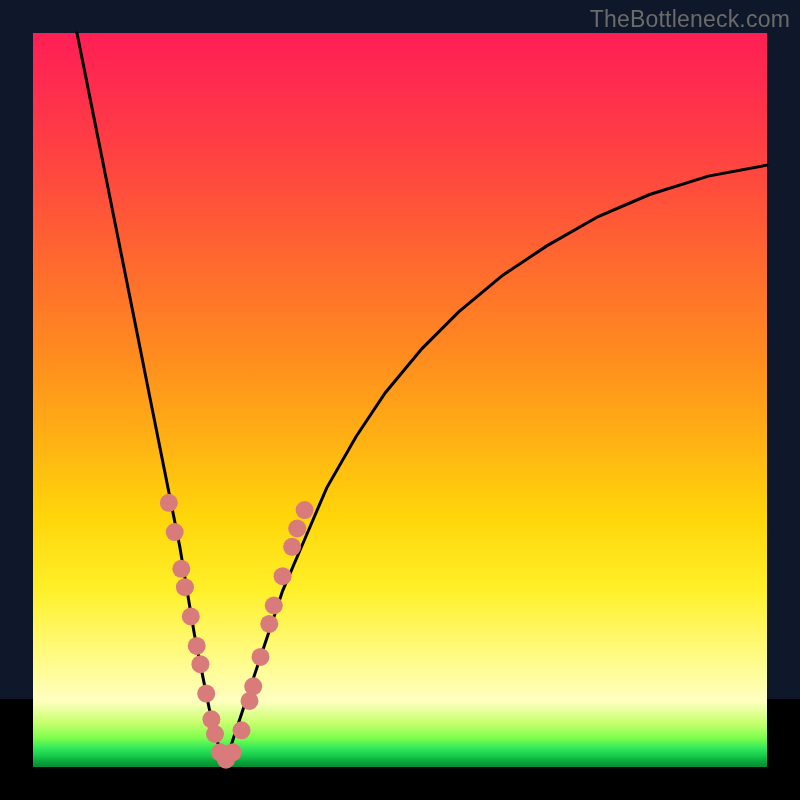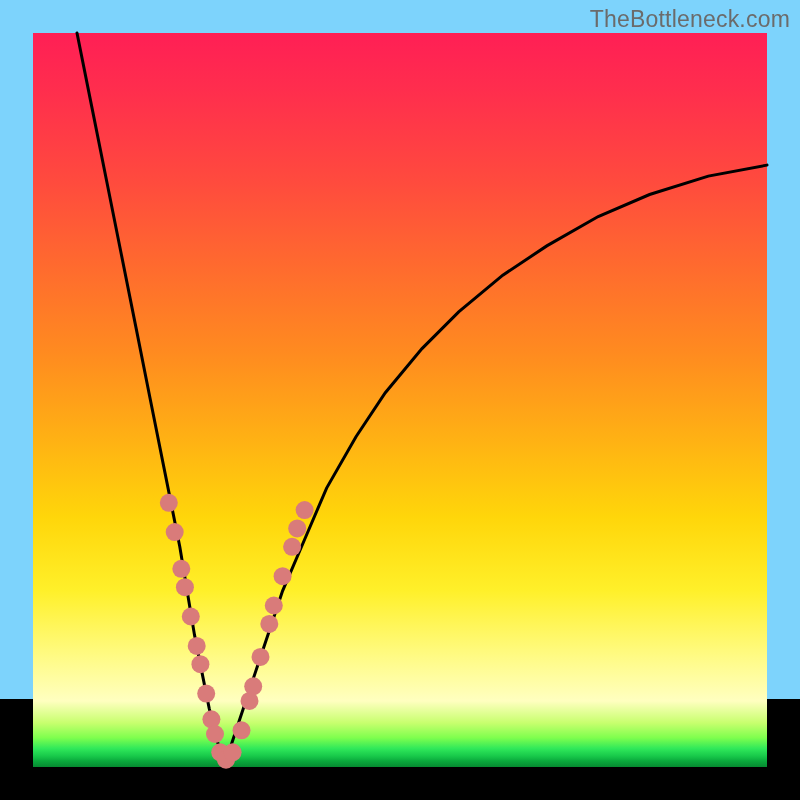--- a/index.html
+++ b/index.html
@@ -8,21 +8,21 @@
     width: 800px;
     height: 800px;
     overflow: hidden;
     background: #000;
     font-family: Arial, Helvetica, sans-serif;
   }
   .frame {
     position: relative;
     width: 800px;
     height: 699px;
-    background: #7dd3fc;
+    background: #0f172a;
   }
   .plot-area {
     position: absolute;
     left: 33px;
     top: 33px;
     width: 734px;
     height: 734px;
     
     background: linear-gradient(
       to bottom,

